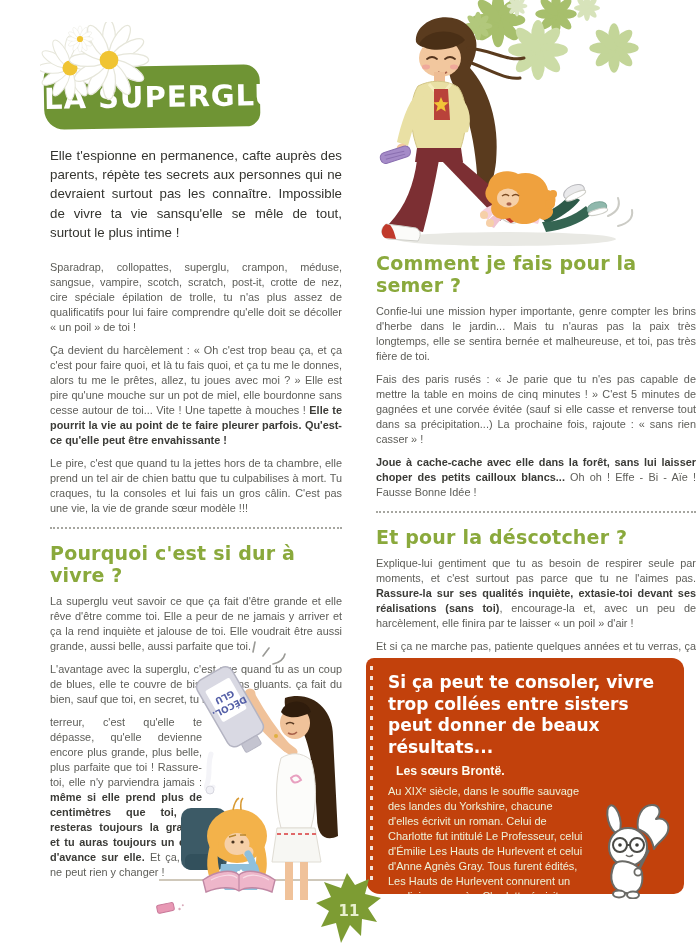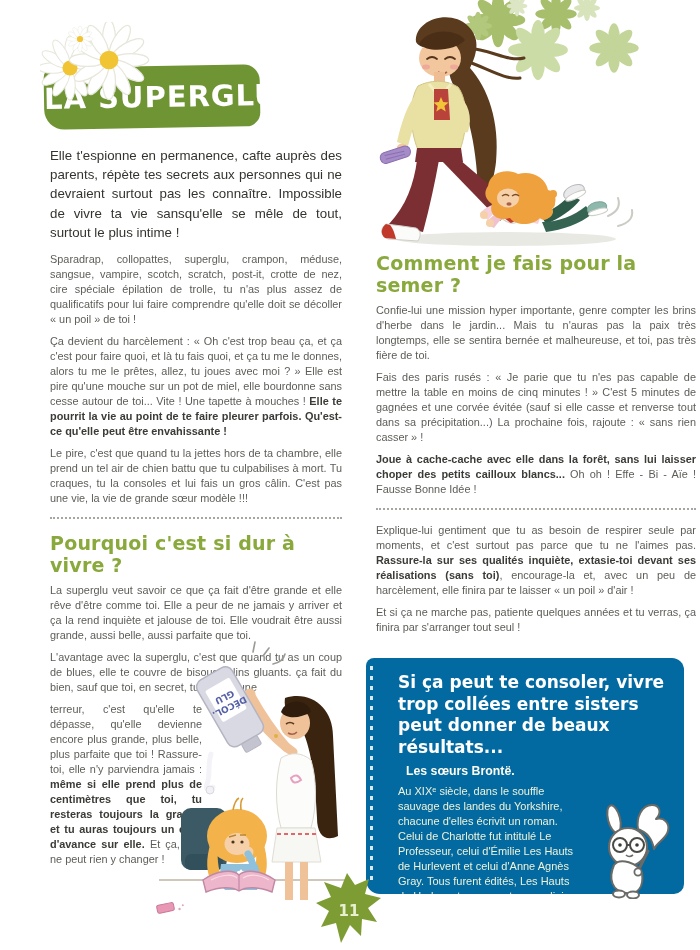--- a/index.html
+++ b/index.html
@@ -14,32 +14,32 @@
           font-family:"DejaVu Sans",sans-serif;font-weight:bold;
           font-size:29px;letter-spacing:1px;line-height:62px;white-space:nowrap}
 
   
   .intro{left:50px;top:146px;width:292px;font-weight:normal;color:#34342f;
          font-size:13.3px;line-height:19.2px;text-align:justify}
 
   
   .col h2{margin:0 0 7px;font-family:"DejaVu Sans",sans-serif;font-weight:bold;
           font-size:19px;letter-spacing:.2px;color:#8aa93c}
-  .col p{margin:0 0 7px;font-size:10.9px;line-height:15px;color:#5d5d58;
+  .col p{margin:8px 0 7px;font-size:10.9px;line-height:15px;color:#5d5d58;
          text-align:justify}
   .col strong{color:#3b3b37}
   .left-col{left:50px;top:252px;width:292px}
   .right-col{left:376px;top:252px;width:320px;height:404px;overflow:hidden}
   .sep{border-top:2px dotted #a6a6a0;height:0;margin:11px 0 13px}
   .narrow{width:152px}
 
   
-  .gbox{left:366px;top:658px;width:318px;height:236px;background:#0369a1;
+  .gbox{left:366px;top:658px;width:318px;height:236px;background:#c2410c;
         border-radius:8px 12px 10px 14px;box-sizing:border-box;
-        padding:14px 14px 10px 32px;color:#fff;overflow:hidden}
+        padding:14px 14px 10px 22px;color:#fff;overflow:hidden}
   .gbox::before{content:"";position:absolute;left:4px;top:8px;bottom:8px;width:3px;
         background:repeating-linear-gradient(to bottom,#fff 0 4px,transparent 4px 10px);
         opacity:.85}
   .gbox h3{margin:0 0 6px;font-family:"DejaVu Sans",sans-serif;font-weight:bold;
         font-size:17px;line-height:21.5px;color:#ffffff}
   .gbox .sub{margin:0 8px 6px;font-size:12.3px;font-weight:bold;color:#fdfdf2}
   .gbox .body{margin:0;font-size:11px;line-height:15px;color:#edf2d8;text-align:left}
   .bunny-spacer{float:right;width:80px;height:50px;margin:58px 0 0 6px}
 
   
@@ -188,20 +188,21 @@
   </div>
 </div>
 
 <div class="abs col right-col">
   <h2>Comment je fais pour la semer ?</h2>
   <p>Confie-lui une mission hyper importante, genre compter les brins d'herbe dans le jardin... Mais tu n'auras pas la paix très longtemps, elle se sentira bernée et malheureuse, et toi, pas très fière de toi.</p>
   <p>Fais des paris rusés : « Je parie que tu n'es pas capable de mettre la table en moins de cinq minutes ! » C'est 5 minutes de gagnées et une corvée évitée (sauf si elle casse et renverse tout dans sa précipitation...) La prochaine fois, rajoute : « sans rien casser » !</p>
   <p><strong>Joue à cache-cache avec elle dans la forêt, sans lui laisser choper des petits cailloux blancs...</strong>
     <span>Oh oh ! Effe - Bi - Aïe ! Fausse Bonne Idée !</span></p>
   <div class="sep"></div>
+  <h2>Et pour la déscotcher ?</h2>
   <p><span>Explique-lui gentiment que tu as besoin de respirer seule par moments, et c'est surtout pas parce que tu ne l'aimes pas.</span>
     <strong>Rassure-la sur ses qualités inquiète, extasie-toi devant ses réalisations (sans toi)</strong><span>, encourage-la et, avec un peu de harcèlement, elle finira par te laisser « un poil » d'air !</span></p>
   <p>Et si ça ne marche pas, patiente quelques années et tu verras, ça finira par s'arranger tout seul !</p>
 </div>
 
 <svg class="abs" style="left:145px;top:628px;width:220px;height:312px" viewBox="0 0 220 312">
   <rect x="36" y="180" width="46" height="62" rx="10" fill="#3c5a66"></rect>
   <rect x="40" y="226" width="38" height="16" rx="6" fill="#32505c"></rect>
   <line x1="14" y1="252" x2="205" y2="252" stroke="#cfc8ba" stroke-width="2"></line>
   <g>

